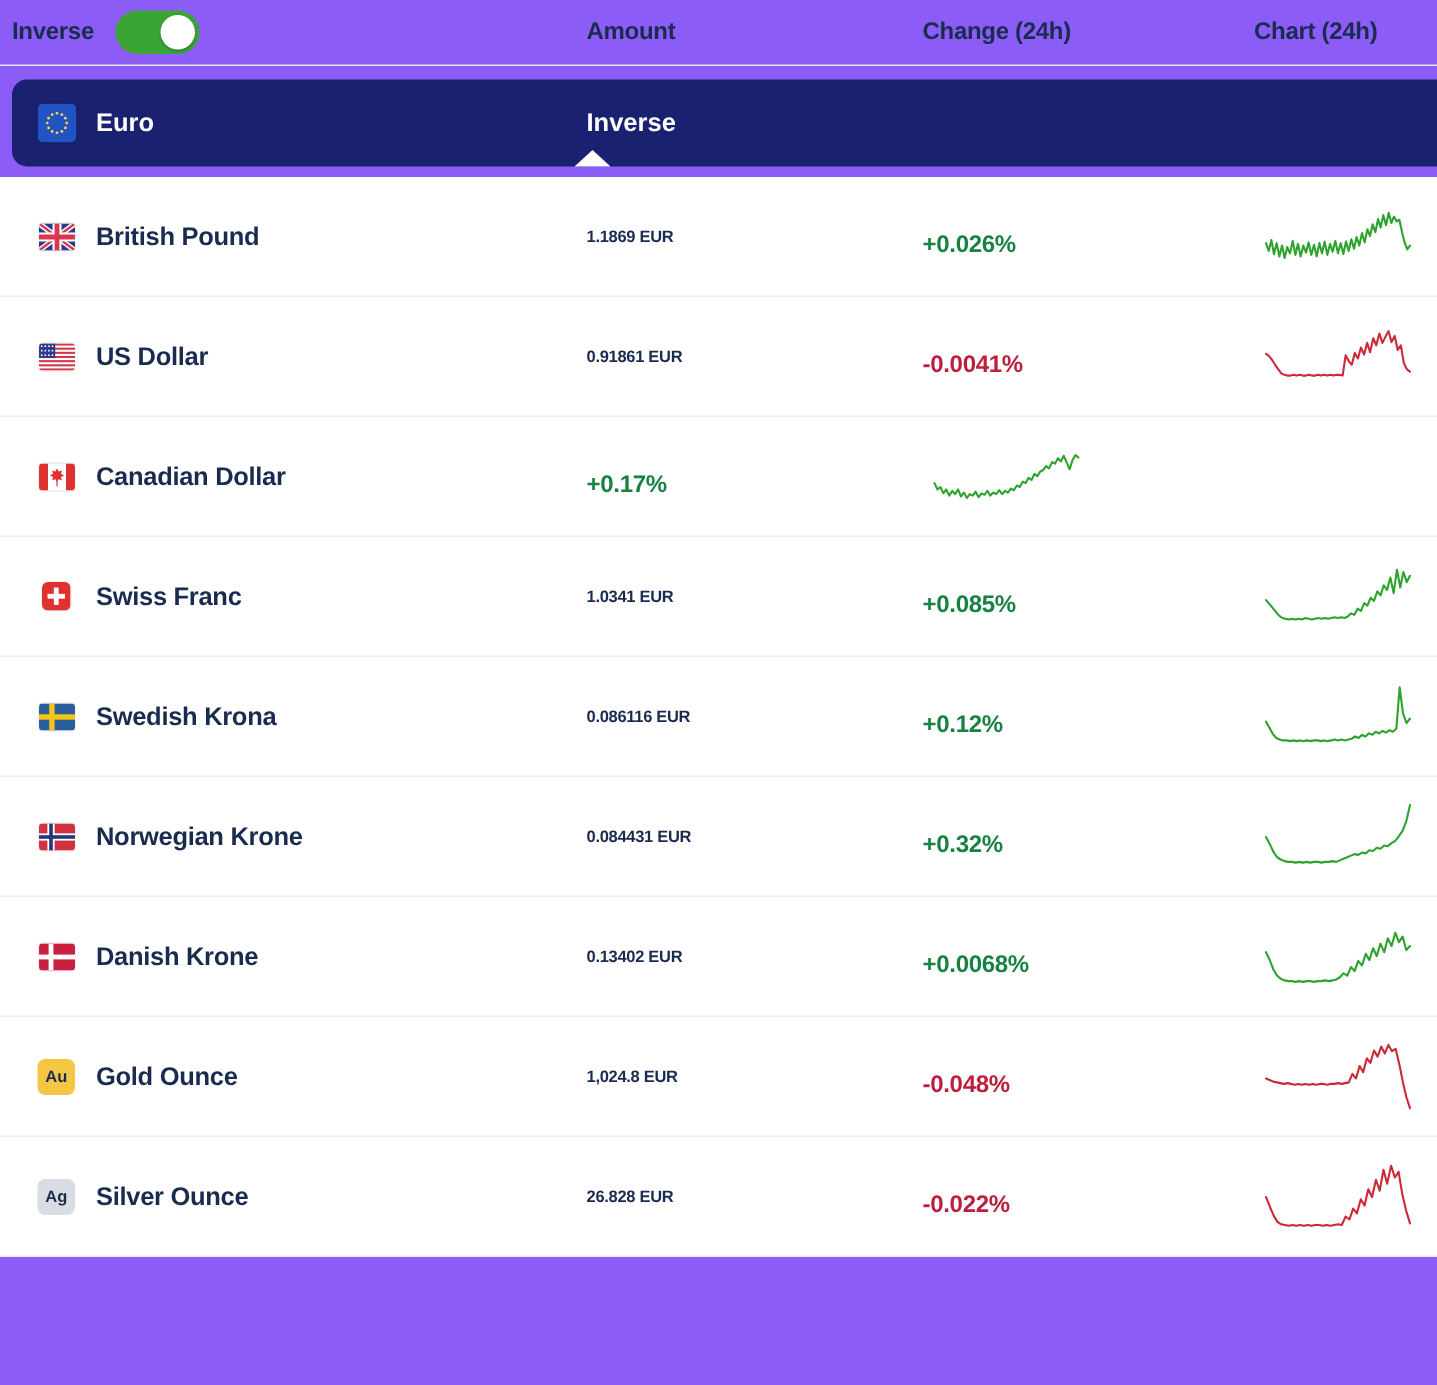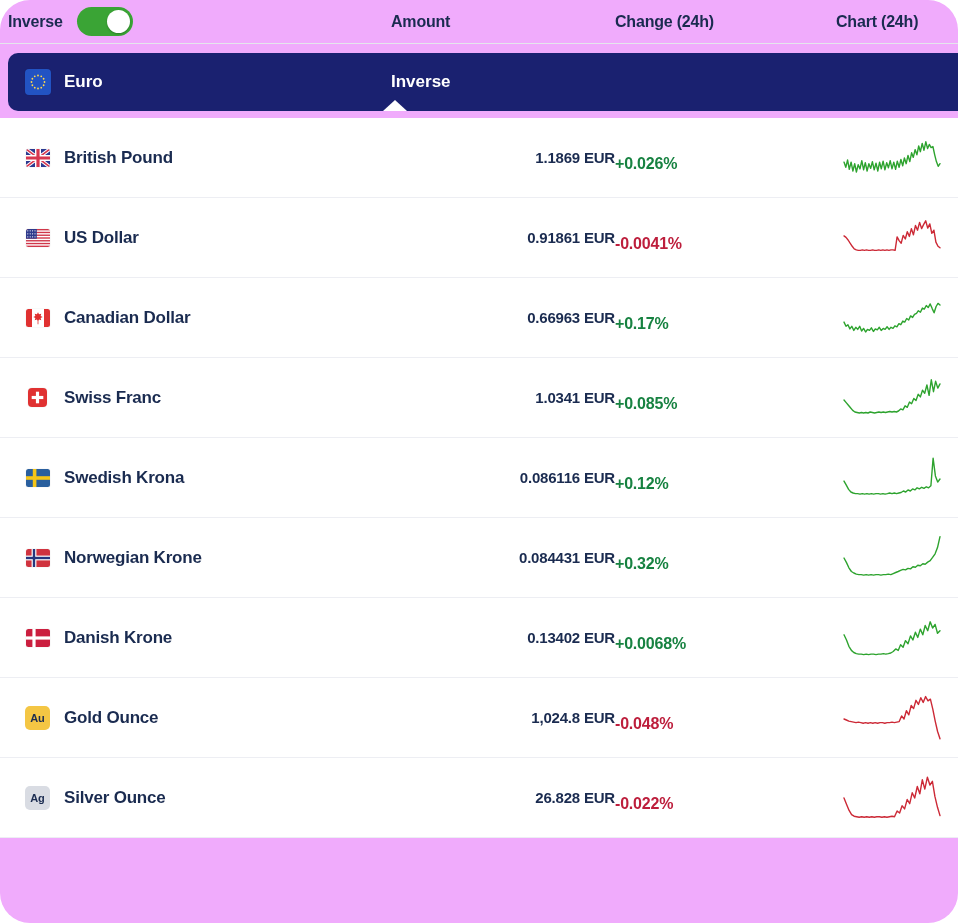--- a/index.html
+++ b/index.html
@@ -1,18 +1,18 @@
 <!DOCTYPE html>
 <html><head>
 <meta charset="utf-8">
 <style>
   html,body{margin:0;padding:0;background:#fff;}
   .app{
-    position:relative;width:958px;height:923px;overflow:hidden;background:#f0abfc;
-    font-family:"Liberation Sans","DejaVu Sans",sans-serif;color:#1a2b50;border-radius:30px;
+    position:relative;width:958px;height:923px;overflow:hidden;background:#8b5cf6;
+    font-family:"Liberation Sans","DejaVu Sans",sans-serif;color:#1a2b50;
   }
   
   .top-header{
     display:grid;grid-template-columns:383px 224px 221px 1fr;
     align-items:center;height:44px;padding-left:8px;
     border-bottom:1px solid #e4e6ec;box-sizing:border-box;
   }
   .col-head{font-size:16px;font-weight:700;letter-spacing:-0.2px;}
   .inverse-ctl{display:flex;align-items:center;gap:14px;}
   .toggle{
@@ -37,21 +37,21 @@
     border-bottom:11px solid #fff;
   }
   
   .row{
     display:grid;grid-template-columns:367px 224px 221px 1fr;
     align-items:center;height:80px;padding-left:24px;box-sizing:border-box;
     border-bottom:1px solid #edeef3;cursor:pointer;background:#fff;
   }
   .cell-name{display:flex;align-items:center;gap:13px;}
   .cur-name{font-size:17px;font-weight:700;letter-spacing:-0.2px;}
-  .cur-amount{font-size:15px;font-weight:700;letter-spacing:-0.2px;text-align:right;}
+  .cur-amount{font-size:11px;font-weight:700;letter-spacing:-0.2px;}
   .cur-change{font-size:16px;font-weight:700;letter-spacing:-0.2px;margin-top:12px;}
   .cur-change.up{color:#178241;}
   .cur-change.down{color:#bd1e3c;}
   
   .flag-host{display:flex;align-items:flex-end;justify-content:center;width:27px;flex:0 0 27px;}
   .flag-host svg{display:block;border-radius:2.5px;box-shadow:0 0 1px rgba(0,0,0,.25);}
   .badge{
     width:25px;height:24px;border-radius:5px;display:flex;align-items:center;justify-content:center;
     font-size:11px;font-weight:700;color:#1a2b50;flex:0 0 25px;
   }
@@ -173,21 +173,20 @@
         <span class="flag-host">
             <svg width="24" height="18" viewBox="0 0 60 45">
               <rect width="60" height="45" fill="#fff"></rect>
        <rect width="15" height="45" fill="#e03131"></rect>
               <rect x="45" width="15" height="45" fill="#e03131"></rect>
        <path fill="#e03131" d="M30,8 l2.6,5.2 5.6,-1.6 -1.6,5.6 5.2,2.6 -5.2,2.6 1.6,5.6 -5.6,-1.6 -2.6,5.2 -2.6,-5.2 -5.6,1.6 1.6,-5.6 -5.2,-2.6 5.2,-2.6 -1.6,-5.6 5.6,1.6 z M29,30 h2 v8 h-2 z"></path>
             </svg>
           </span>
         <span class="cur-name">Canadian Dollar</span>
       </div>
-      <div class="cur-amount">0.66963 EUR</div>
       <div class="cur-change up">+0.17%</div>
       <div class="cell-chart">
         <svg class="spark" width="96" height="58" viewBox="0 0 96 58">
             <polyline points="0.0,33.1 2.0,37.3 3.9,35.7 5.9,39.9 7.8,37.3 9.8,41.4 11.8,38.3 13.7,40.4 15.7,37.3 17.6,42.0 19.6,39.4 21.6,43.0 23.5,40.4 25.5,41.4 27.4,38.8 29.4,42.5 31.3,39.9 33.3,40.9 35.3,38.3 37.2,41.4 39.2,39.4 41.1,40.4 43.1,37.8 45.1,40.4 47.0,38.3 49.0,39.4 50.9,36.8 52.9,37.8 54.9,34.7 56.8,35.7 58.8,32.1 60.7,33.1 62.7,29.5 64.7,31.0 66.6,26.9 68.6,28.4 70.5,25.3 72.5,24.3 74.4,21.7 76.4,23.2 78.4,19.1 80.3,20.1 82.3,16.5 84.2,18.6 86.2,14.9 88.2,19.6 90.1,23.8 92.1,17.5 94.0,14.4 96.0,16.0" fill="none" stroke="#2da32e" stroke-width="1.4" stroke-linejoin="round" stroke-linecap="round"></polyline>
           </svg>
       </div>
     </div>
 
     <div class="row">
       <div class="cell-name">

